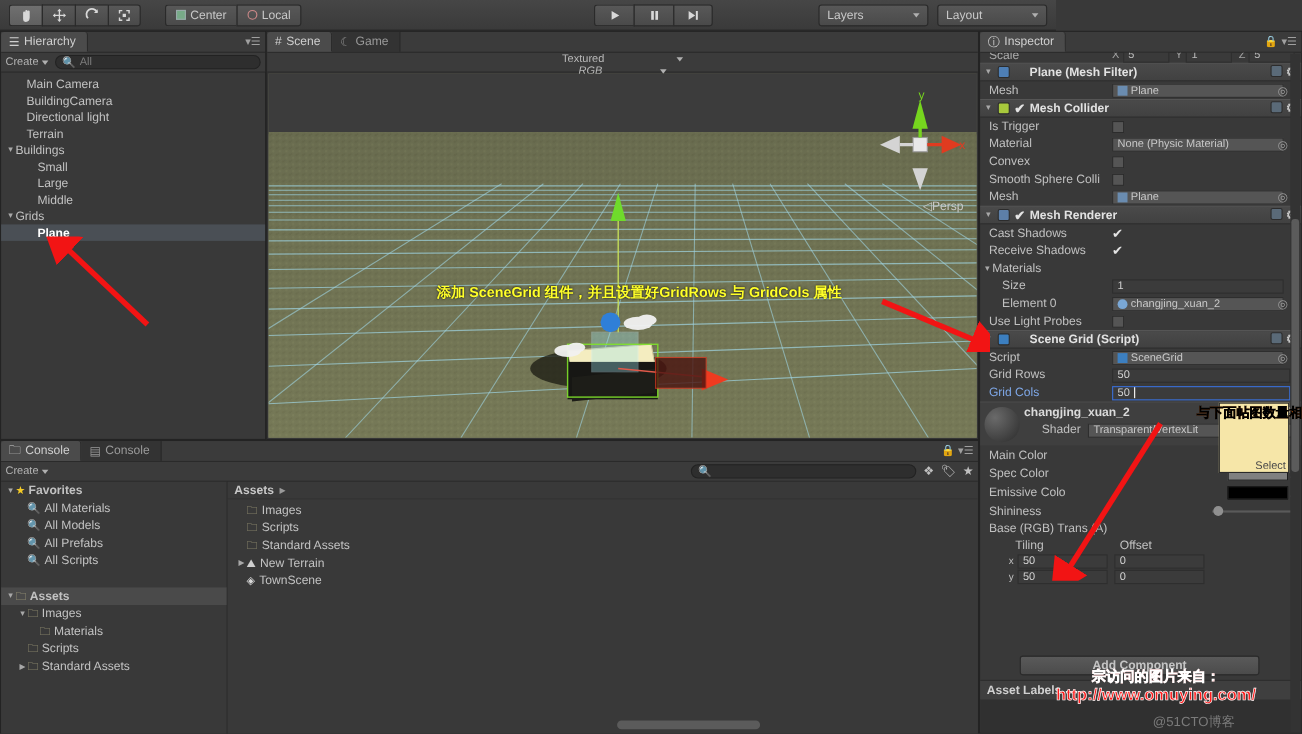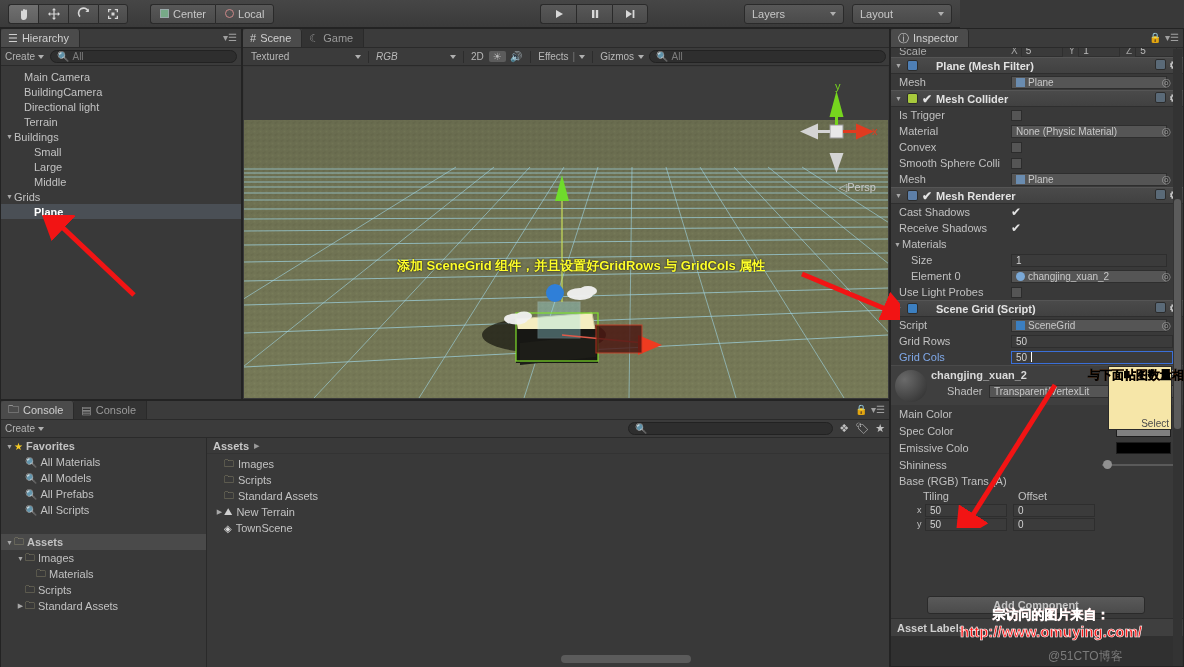--- a/index.html
+++ b/index.html
@@ -89,21 +89,21 @@
   .tri { width: 9px; display:inline-block; text-align:center; font-size: 7px; color:#a8a8a8;}
 
   
   #scene { left: 242px; top: 28px; width: 648px; height: 372px; }
   .scene-view { position: absolute; left: 1px; top: 38px; width: 644px; height: 331px;
     background: linear-gradient(#595b4d 0%, #6a6d55 40%, #7b7e60 100%); overflow: hidden; }
   .sky { position:absolute; left:0; top:0; width:100%; height:55px; background:#3b3b3b; }
 
   
   .scene-toolbar2 { display:flex; align-items:center; height:18px; gap:0; padding:0 3px;
-    background:#3b3b3b; border-bottom:1px solid #2a2a2a; }
+    background:#3b3b3b; border-bottom:1px solid #2a2a2a;flex-direction:column; }
   .st-item { font-size:10px; color:#b8b8b8; padding:0 5px; display:flex; align-items:center; gap:4px;}
   .st-sep { width:1px; height:12px; background:#2c2c2c; margin:0 2px;}
 
   
   #project { left: 0; top: 400px; width: 890px; height: 267px; }
   .proj-split { display: flex; height: 100%; }
   .proj-left { width: 206px; border-right: 1px solid #2a2a2a; background:#393939; }
   .proj-right { flex: 1; background: #393939; }
   .breadcrumb { height: 16px; display:flex; align-items:center; padding-left:6px;
      font-size:11px; color:#c8c8c8; font-weight:bold; border-bottom:1px solid #333;}

